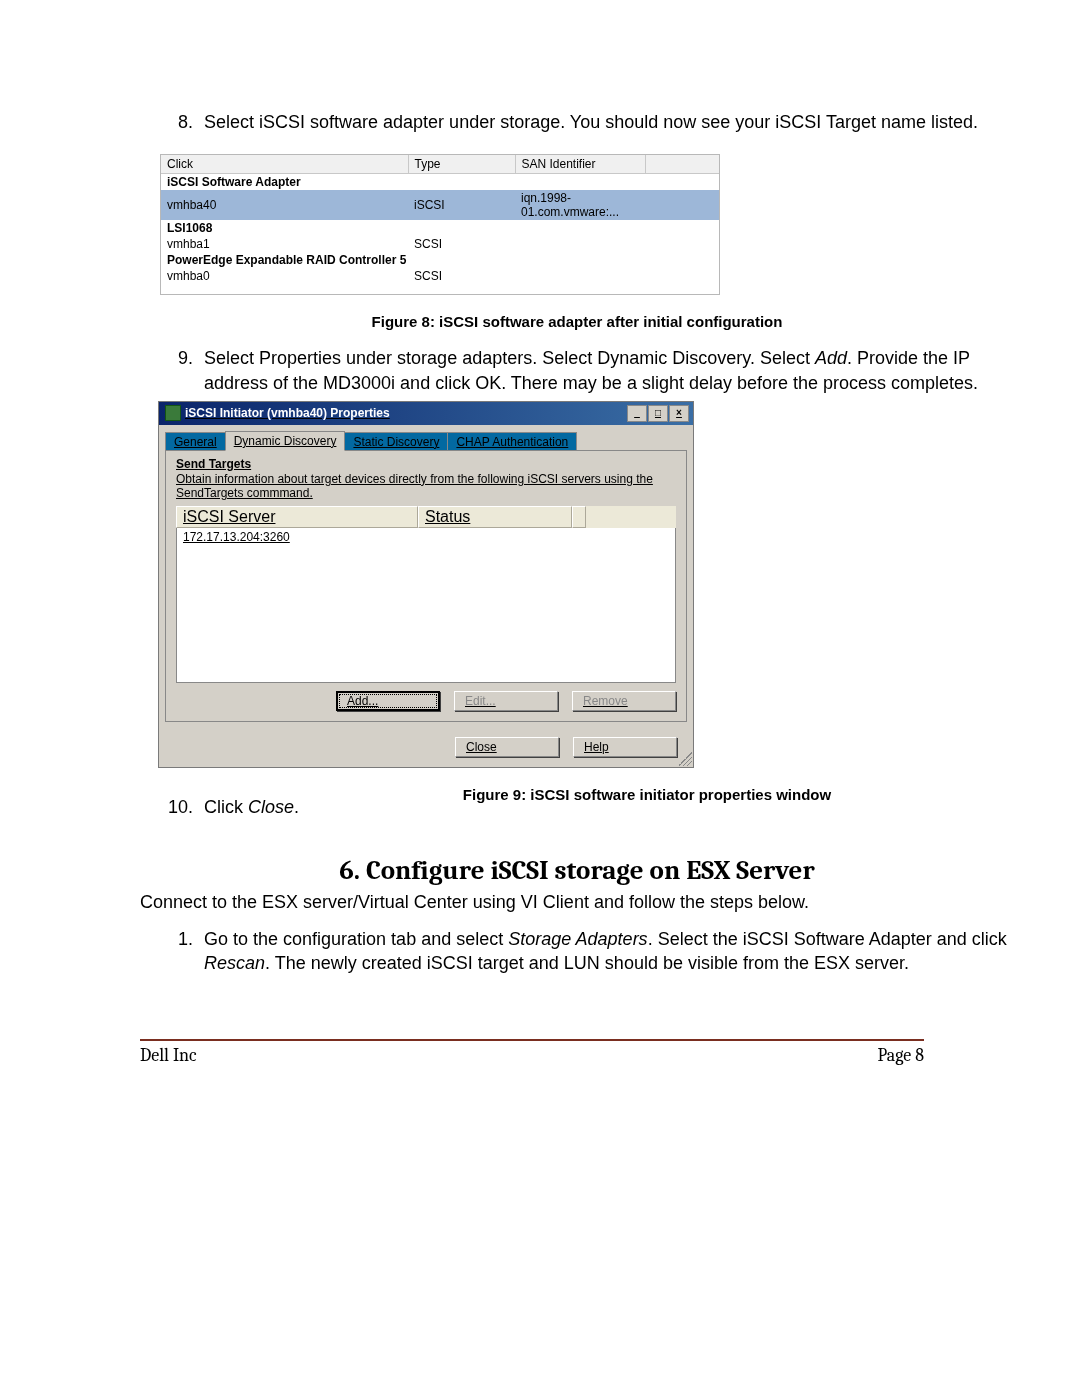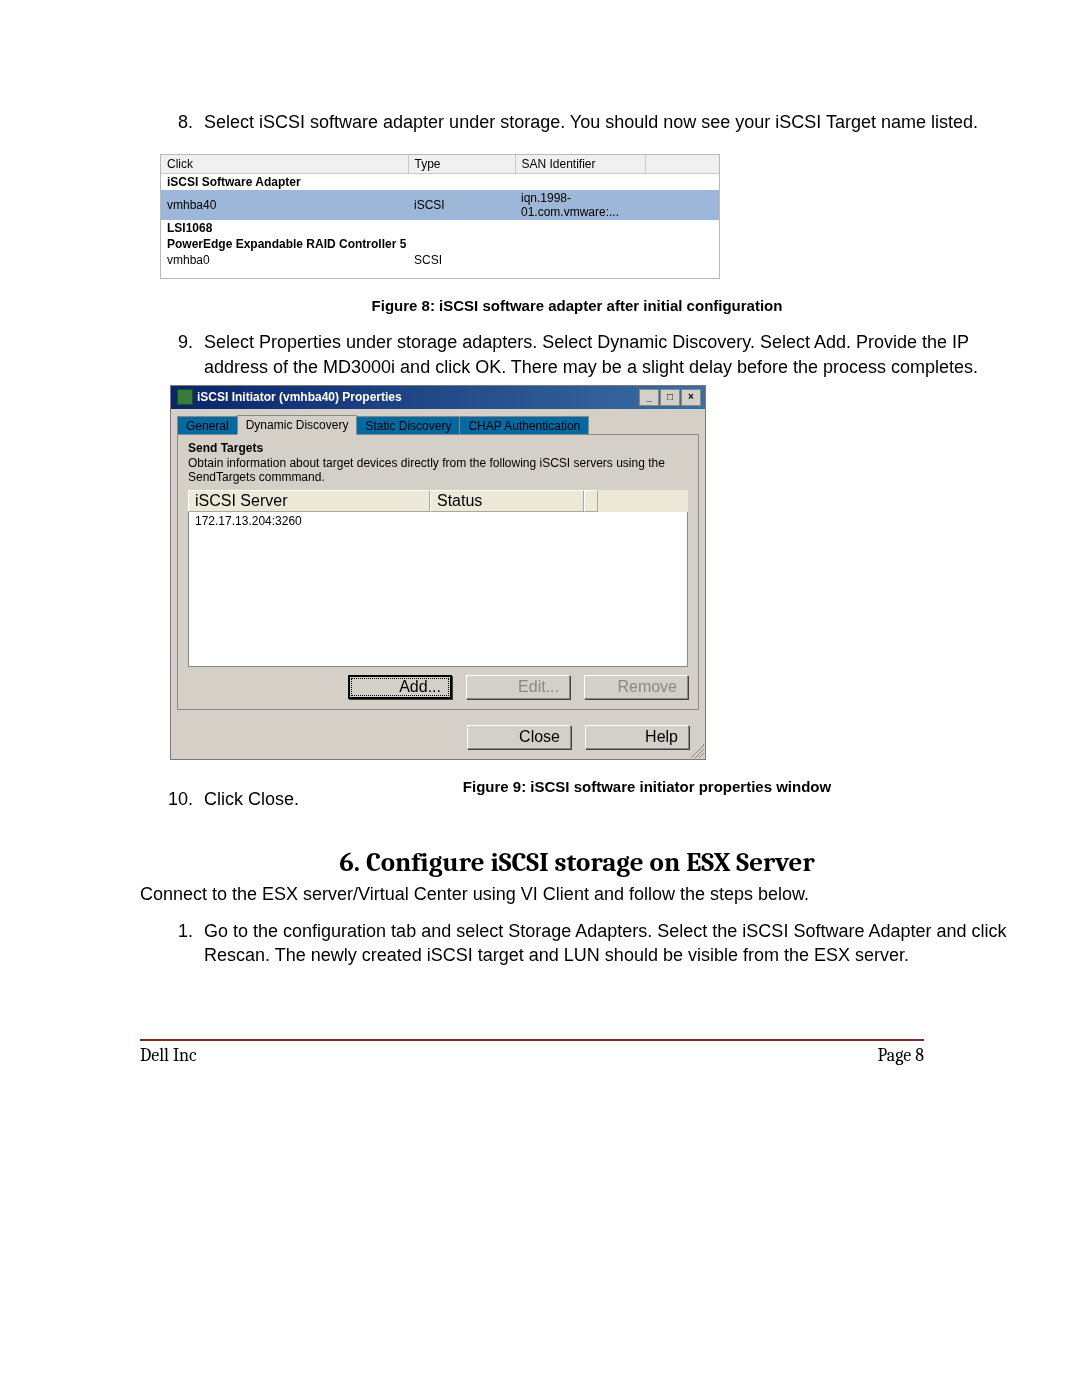--- a/index.html
+++ b/index.html
@@ -21,21 +21,21 @@
     margin: 0;
     padding-left: 58px;
     font-family: Arial, Helvetica, sans-serif;
     font-size: 18px;
     line-height: 1.35;
   }
   ol > li {
     margin-bottom: 6px;
     padding-left: 6px;
   }
-  .italic { }
+  .italic { font-style: italic; }
   .caption {
     font-family: Arial, Helvetica, sans-serif;
     font-size: 15px;
     font-weight: bold;
     text-align: center;
     margin: 18px 0 16px 0;
   }
   .section-title {
     font-family: Cambria, "Times New Roman", serif;
     font-size: 27px;
@@ -84,27 +84,28 @@
   .fig8 tr.selected td {
     background: #9db7d8;
   }
   .fig8 td.col-device { width: 235px; }
   .fig8 td.col-type { width: 95px; }
   .fig8 td.col-san { width: 118px; }
 
   
   .dialog {
     width: 534px;
-    margin: 0 0 2px 30px;
+    margin: 0 0 2px 18px;
     font-family: Tahoma, Arial, sans-serif;
     font-size: 12px;
     color: #000;
     background: #d4d0c8;
     border: 1px solid #7a7a7a;
     position: relative;
+    text-decoration: underline;
   }
   .titlebar {
     background: linear-gradient(to right, #0a246a, #3a6ea5);
     color: #fff;
     font-weight: bold;
     padding: 3px 4px 3px 6px;
     display: flex;
     align-items: center;
   }
   .titlebar .title-icon {
@@ -205,22 +206,22 @@
     padding: 8px 16px 10px 0;
   }
   .btn {
     min-width: 82px;
     padding: 2px 10px;
     background: #d4d0c8;
     border: 1px solid #888;
     border-top-color: #fff;
     border-left-color: #fff;
     font-family: Tahoma, Arial, sans-serif;
-    font-size: 16px;
-    text-align: right;
+    font-size: 12px;
+    text-align: left;
     box-shadow: 1px 1px 0 #404040;
   }
   .btn.default {
     outline: 1px dotted #000;
     outline-offset: -4px;
     border: 2px solid #000;
     padding: 1px 9px;
   }
   .btn.disabled {
     color: #888;
@@ -280,20 +281,26 @@
           </tr>
       <tr class="selected">
         <td class="col-device">vmhba40</td>
         <td class="col-type">iSCSI</td>
         <td class="col-san">iqn.1998-01.com.vmware:...</td>
         <td></td>
       </tr>
       <tr class="group">
             <td colspan="4">LSI1068</td>
           </tr>
+      <tr>
+        <td class="col-device">vmhba1</td>
+        <td class="col-type">SCSI</td>
+        <td class="col-san"></td>
+        <td></td>
+      </tr>
       <tr class="group">
             <td colspan="4">PowerEdge Expandable RAID Controller 5</td>
           </tr>
       <tr>
         <td class="col-device">vmhba0</td>
         <td class="col-type">SCSI</td>
         <td class="col-san"></td>
         <td></td>
       </tr>
       <tr>

